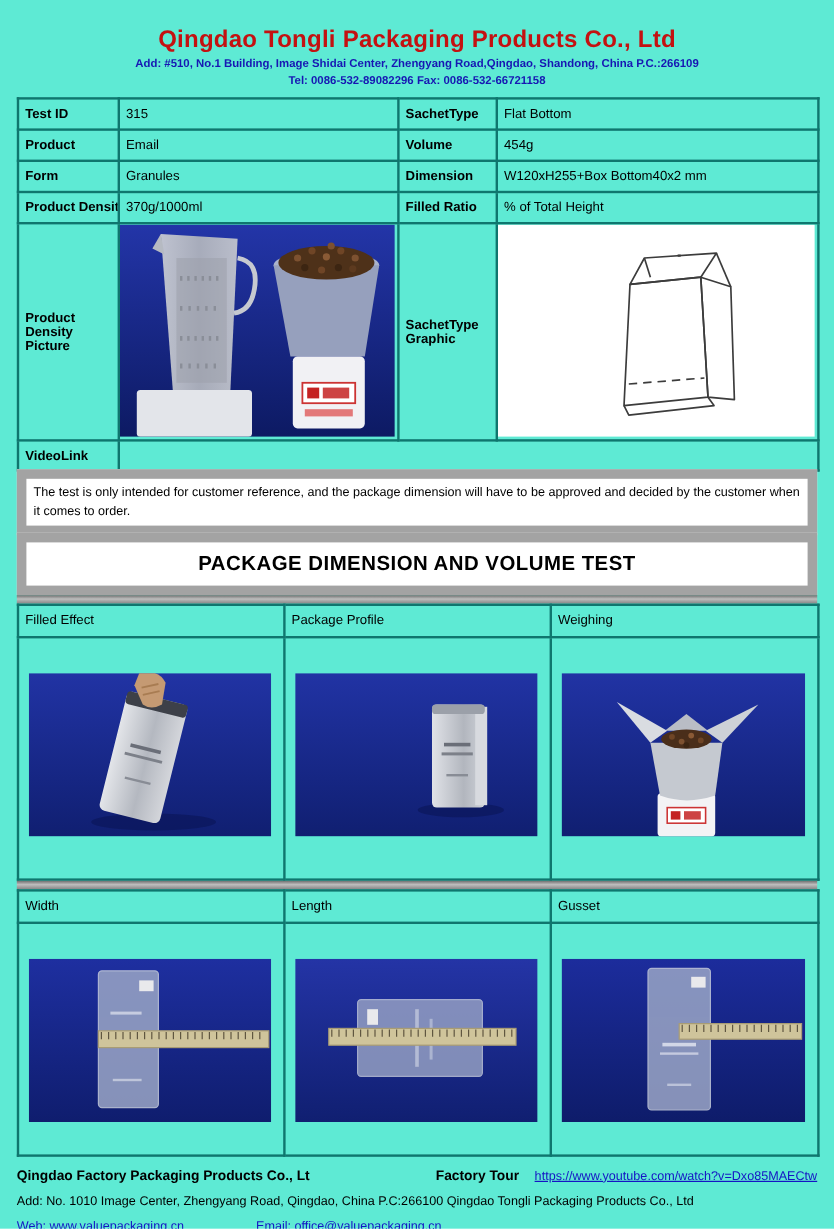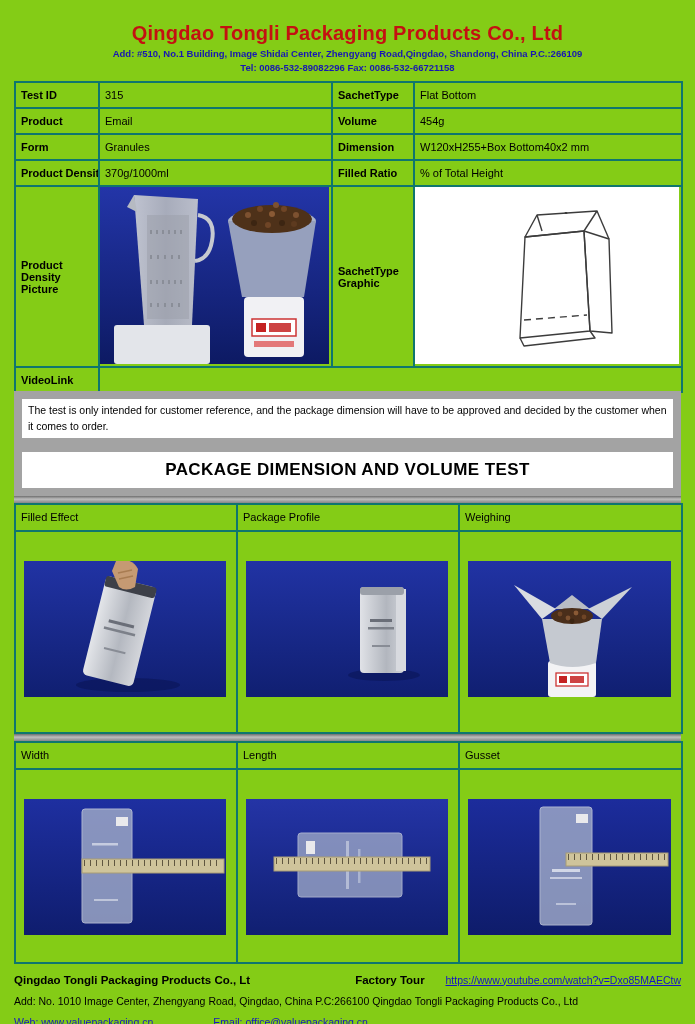--- a/index.html
+++ b/index.html
@@ -1,18 +1,18 @@
 <!DOCTYPE html>
 <html><head>
 <meta charset="utf-8">
 <style>
   * { box-sizing: border-box; margin: 0; padding: 0; }
   html,body { width:695px; background:#fff; }
   body { font-family:"Liberation Sans", sans-serif; color:#000; width:695px; height:1024px; overflow:hidden; }
-  .page { width:695px; height:1024px; background:#84cc16; padding-top:22px; }
+  .page { width:695px; height:1024px; background:#5eead4; padding-top:22px; }
   .inner { margin:0 14px; width:667px; }
 
   
   .hdr { text-align:center; }
   .hdr-title { color:#c41111; font-size:20px; font-weight:bold; letter-spacing:.2px; }
   .hdr-sub { color:#1717b3; font-size:9.5px; font-weight:bold; margin-top:3px; }
 
   
   table { border-collapse:collapse; table-layout:fixed; width:667px; }
   td { border:2px solid #0f766e; font-size:11px; padding:2px 5px; vertical-align:middle; overflow:hidden; }
@@ -340,21 +340,21 @@
           </div>
         </td>
       </tr>
     </tbody>
       </table>
 
   </div>
 
   <div class="footer">
     <div class="f-line1">
-      <span class="f-co">Qingdao Tongli Packaging Products Co., Lt</span>
+      <span class="f-co">Qingdao Factory Packaging Products Co., Lt</span>
       <span class="f-tour">Factory Tour</span>
       <a class="blue f-yt" href="#">https://www.youtube.com/watch?v=Dxo85MAECtw</a>
     </div>
     <div class="f-line2">Add: No. 1010 Image Center, Zhengyang Road, Qingdao, China  P.C:266100  Qingdao Tongli Packaging Products Co., Ltd</div>
     <div class="f-line3">
       <a class="blue" href="#">Web: www.valuepackaging.cn</a>
       <span class="gap"></span>
       <a class="blue" href="#">Email: office@valuepackaging.cn</a>
     </div>
   </div>

